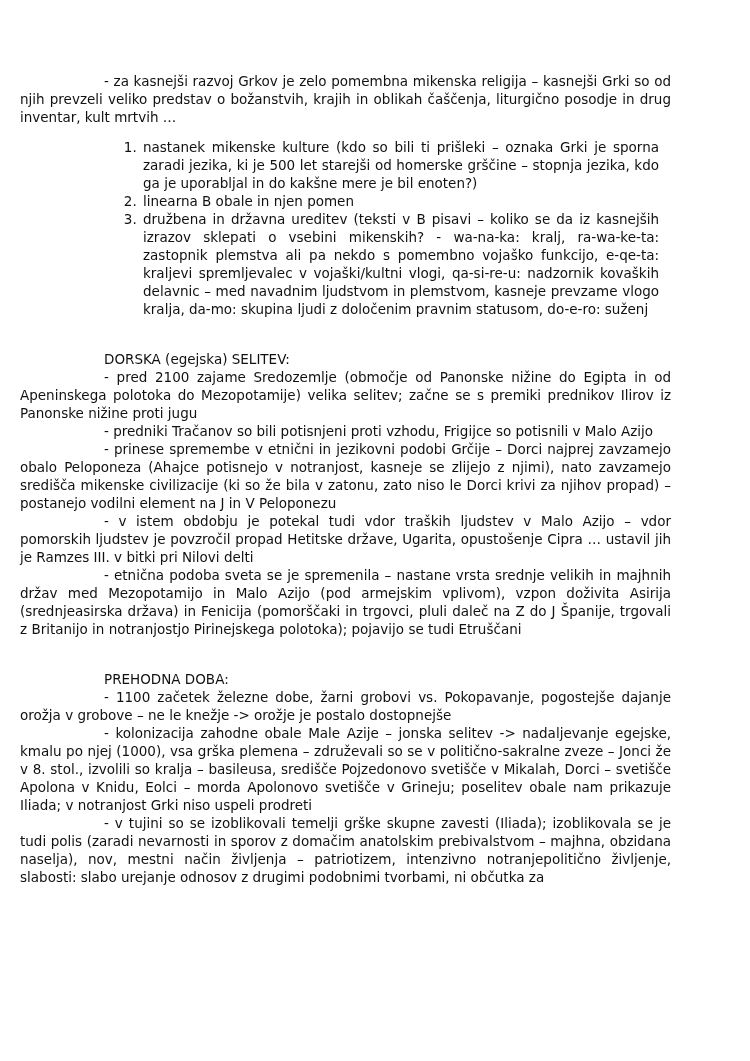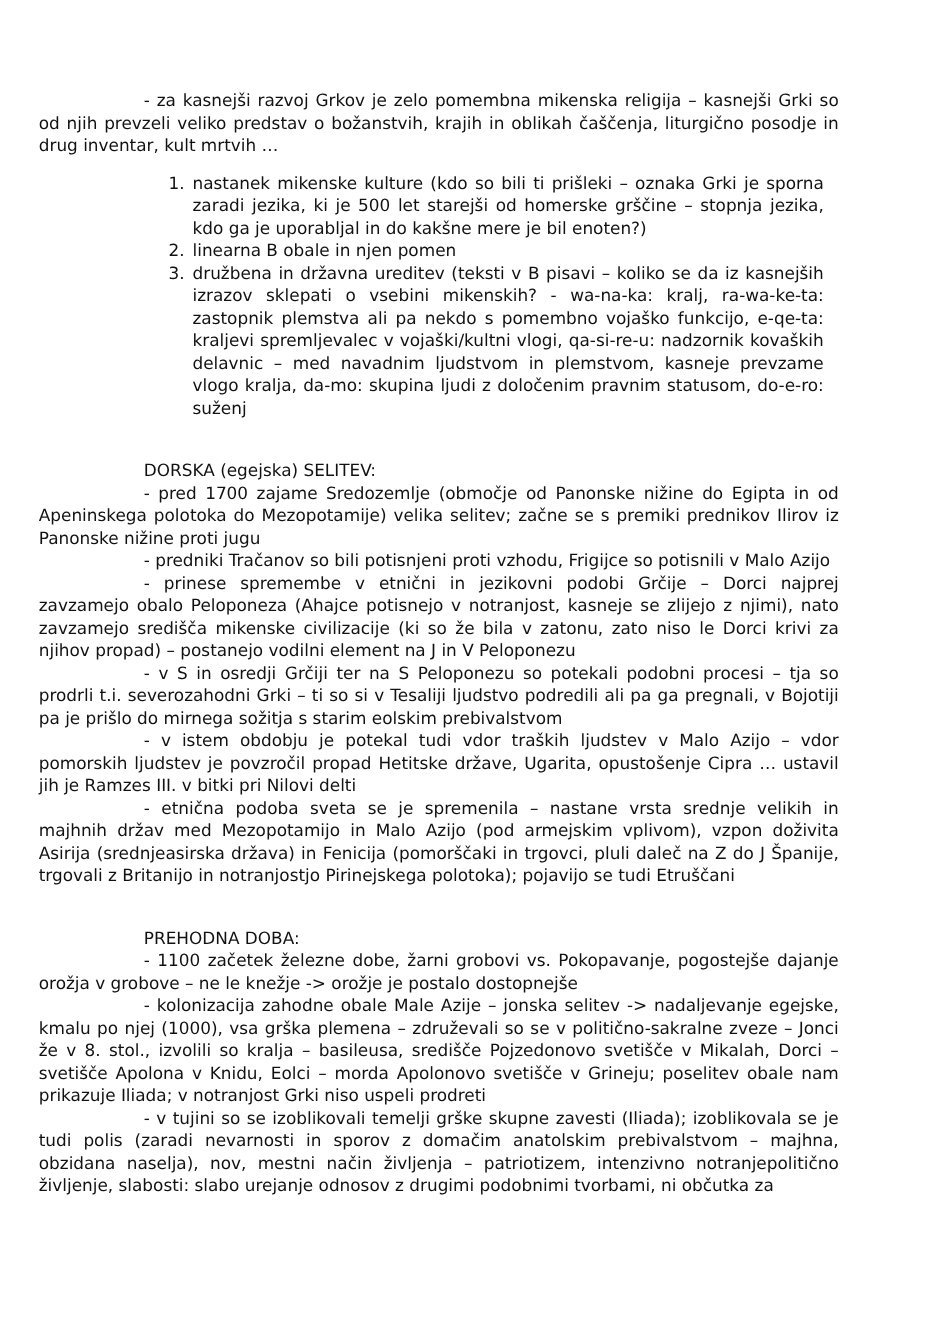--- a/index.html
+++ b/index.html
@@ -13,21 +13,21 @@
     overflow: hidden;
     font-family: "DejaVu Sans", "Liberation Sans", sans-serif;
     font-size: 13.5px;
     line-height: 18px;
     color: #111111;
   }
   .page {
     box-sizing: border-box;
     width: 702px;
     height: 1061px;
-    padding: 72px 31px 20px 31px;
+    padding: 72px 31px 20px 20px;
     background: #ffffff;
   }
   .para {
     margin: 0;
     text-align: justify;
     text-indent: 84px;
   }
   .qlist {
     margin: 12px;
     padding: 0 0 0 109px;
@@ -52,24 +52,23 @@
 
   <p class="para">- za kasnejši razvoj Grkov je zelo pomembna mikenska religija – kasnejši Grki so od njih prevzeli veliko predstav o božanstvih, krajih in oblikah čaščenja, liturgično posodje in drug inventar, kult mrtvih …</p>
 
   <ol class="qlist">
     <li>nastanek mikenske kulture (kdo so bili ti prišleki – oznaka Grki je sporna zaradi jezika, ki je 500 let starejši od homerske grščine – stopnja jezika, kdo ga je uporabljal in do kakšne mere je bil enoten?)</li>
     <li>linearna B obale in njen pomen</li>
     <li>družbena in državna ureditev (teksti v B pisavi – koliko se da iz kasnejših izrazov sklepati o vsebini mikenskih? - wa-na-ka: kralj, ra-wa-ke-ta: zastopnik plemstva ali pa nekdo s pomembno vojaško funkcijo, e-qe-ta: kraljevi spremljevalec v vojaški/kultni vlogi, qa-si-re-u: nadzornik kovaških delavnic – med navadnim ljudstvom in plemstvom, kasneje prevzame vlogo kralja, da-mo: skupina ljudi z določenim pravnim statusom, do-e-ro: suženj</li>
   </ol>
 
   <h2 class="heading">DORSKA (egejska) SELITEV:</h2>
-  <p class="para">- pred 1700 zajame Sredozemlje (območje od Panonske nižine do Egipta in od Apeninskega polotoka do Mezopotamije) velika selitev; začne se s premiki prednikov Ilirov iz Panonske nižine proti jugu</p>
+  <p class="para">- pred 2100 zajame Sredozemlje (območje od Panonske nižine do Egipta in od Apeninskega polotoka do Mezopotamije) velika selitev; začne se s premiki prednikov Ilirov iz Panonske nižine proti jugu</p>
   <p class="para">- predniki Tračanov so bili potisnjeni proti vzhodu, Frigijce so potisnili v Malo Azijo</p>
   <p class="para">- prinese spremembe v etnični in jezikovni podobi Grčije – Dorci najprej zavzamejo obalo Peloponeza (Ahajce potisnejo v notranjost, kasneje se zlijejo z njimi), nato zavzamejo središča mikenske civilizacije (ki so že bila v zatonu, zato niso le Dorci krivi za njihov propad) – postanejo vodilni element na J in V Peloponezu</p>
-  <p class="para">- v S in osredji Grčiji ter na S Peloponezu so potekali podobni procesi – tja so prodrli t.i. severozahodni Grki – ti so si v Tesaliji ljudstvo podredili ali pa ga pregnali, v Bojotiji pa je prišlo do mirnega sožitja s starim eolskim prebivalstvom</p>
   <p class="para">- v istem obdobju je potekal tudi vdor traških ljudstev v Malo Azijo – vdor pomorskih ljudstev je povzročil propad Hetitske države, Ugarita, opustošenje Cipra … ustavil jih je Ramzes III. v bitki pri Nilovi delti</p>
   <p class="para">- etnična podoba sveta se je spremenila – nastane vrsta srednje velikih in majhnih držav med Mezopotamijo in Malo Azijo (pod armejskim vplivom), vzpon doživita Asirija (srednjeasirska država) in Fenicija (pomorščaki in trgovci, pluli daleč na Z do J Španije, trgovali z Britanijo in notranjostjo Pirinejskega polotoka); pojavijo se tudi Etruščani</p>
 
   <h2 class="heading">PREHODNA DOBA:</h2>
   <p class="para">- 1100 začetek železne dobe, žarni grobovi vs. Pokopavanje, pogostejše dajanje orožja v grobove – ne le knežje -&gt; orožje je postalo dostopnejše</p>
   <p class="para">- kolonizacija zahodne obale Male Azije – jonska selitev -&gt; nadaljevanje egejske, kmalu po njej (1000), vsa grška plemena – združevali so se v politično-sakralne zveze – Jonci že v 8. stol., izvolili so kralja – basileusa, središče Pojzedonovo svetišče v Mikalah, Dorci – svetišče Apolona v Knidu, Eolci – morda Apolonovo svetišče v Grineju; poselitev obale nam prikazuje Iliada; v notranjost Grki niso uspeli prodreti</p>
   <p class="para">- v tujini so se izoblikovali temelji grške skupne zavesti (Iliada); izoblikovala se je tudi polis (zaradi nevarnosti in sporov z domačim anatolskim prebivalstvom – majhna, obzidana naselja), nov, mestni način življenja – patriotizem, intenzivno notranjepolitično življenje, slabosti: slabo urejanje odnosov z drugimi podobnimi tvorbami, ni občutka za</p>
 
 </div>
 

